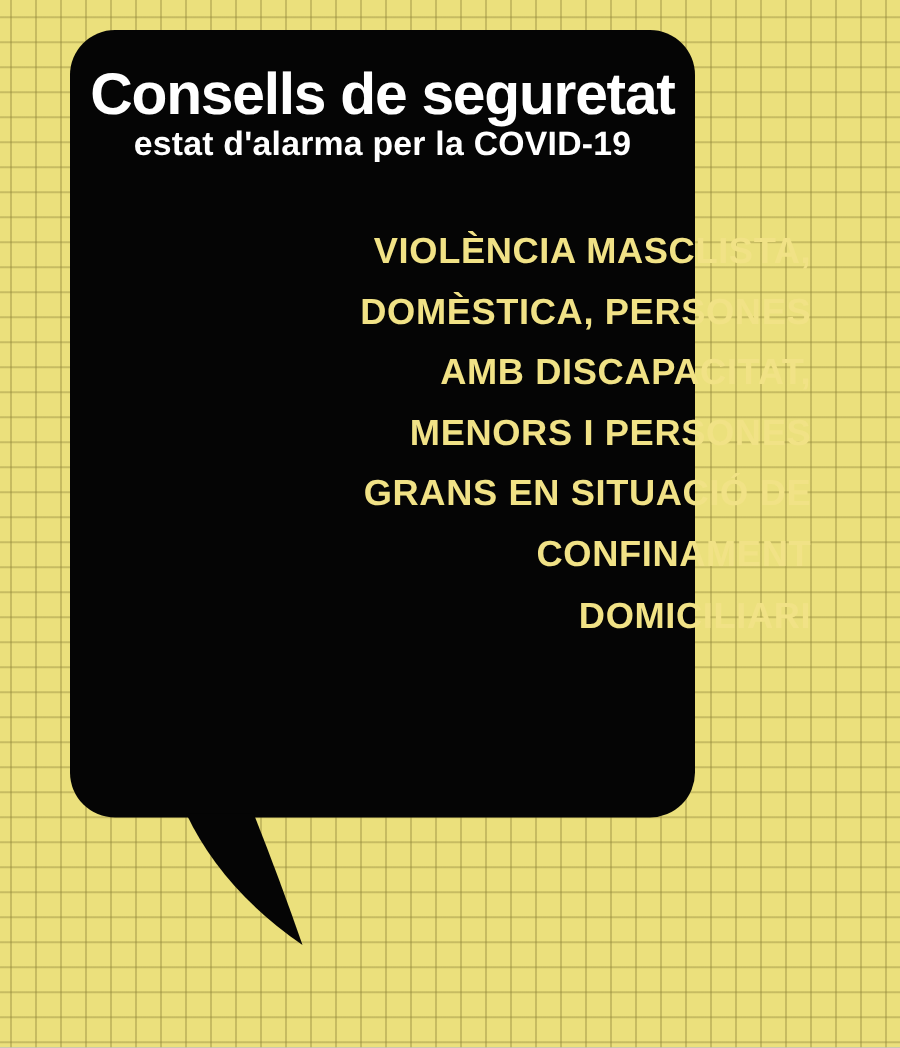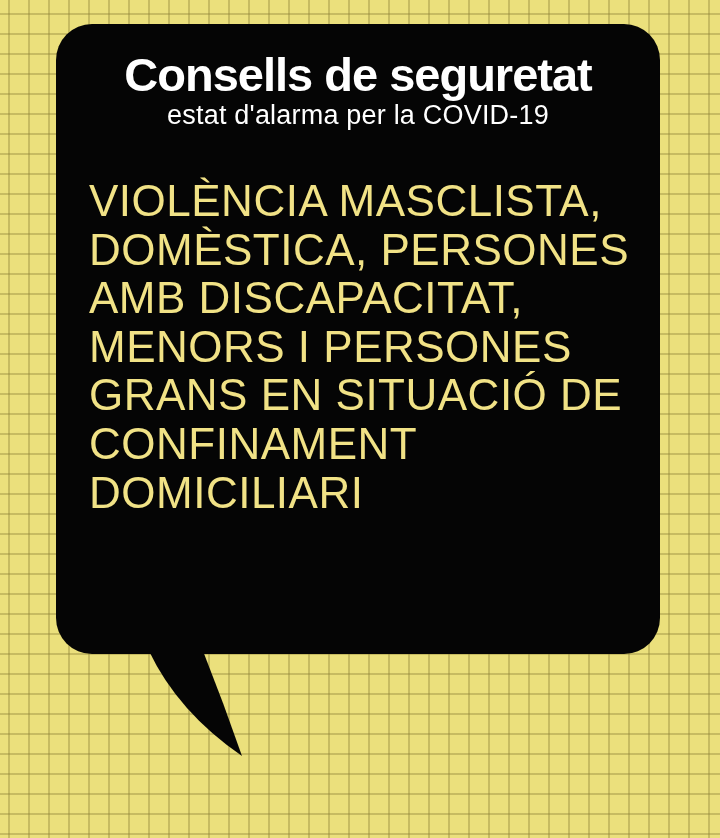--- a/index.html
+++ b/index.html
@@ -17,21 +17,21 @@
       linear-gradient(to right, var(--grid-line, rgba(144,133,58,0.40)) 2px, transparent 2px),
       linear-gradient(to bottom, var(--grid-line, rgba(144,133,58,0.40)) 2px, transparent 2px);
     background-size: 20px 20px;
     background-position: 8px 13px;
     font-family: "Liberation Sans", sans-serif;
   }
   .speech-bubble {
     position: absolute;
     left: 56px;
     top: 24px;
-    width: 604px;
+    width: 500px;
     height: 630px;
     background: var(--bubble, #050505);
     border-radius: 36px;
   }
   .speech-bubble-tail {
     position: absolute;
     left: 140px;
     top: 645px;
     width: 120px;
     height: 115px;
@@ -51,36 +51,37 @@
     white-space: nowrap;
   }
   .poster-subtitle {
     position: absolute;
     left: 0;
     right: 0;
     top: 76px;
     text-align: center;
     color: var(--title-text, #ffffff);
     font-size: 27px;
-    font-weight: 400;
+    font-weight: 700;
     letter-spacing: 0.2px;
     line-height: 30px;
     white-space: nowrap;
   }
   .poster-heading {
     position: absolute;
     left: 33px;
     top: 153px;
     width: 560px;
     color: var(--heading-text, #f1e286);
-    font-size: 44px;
-    font-weight: 400;
+    font-size: 29px;
+    font-weight: 700;
     letter-spacing: 0.5px;
     line-height: 48.6px;
     white-space: pre-line;
+    text-align: right;
   }
   .poster-footer {
     position: absolute;
     right: 64px;
     top: 735px;
     color: var(--title-text, #ffffff);
     font-size: 46px;
     font-weight: 400;
     letter-spacing: 2px;
     line-height: 48px;

